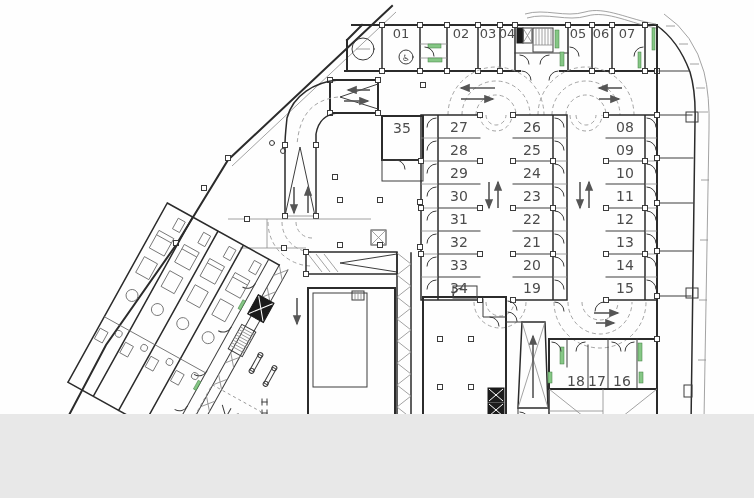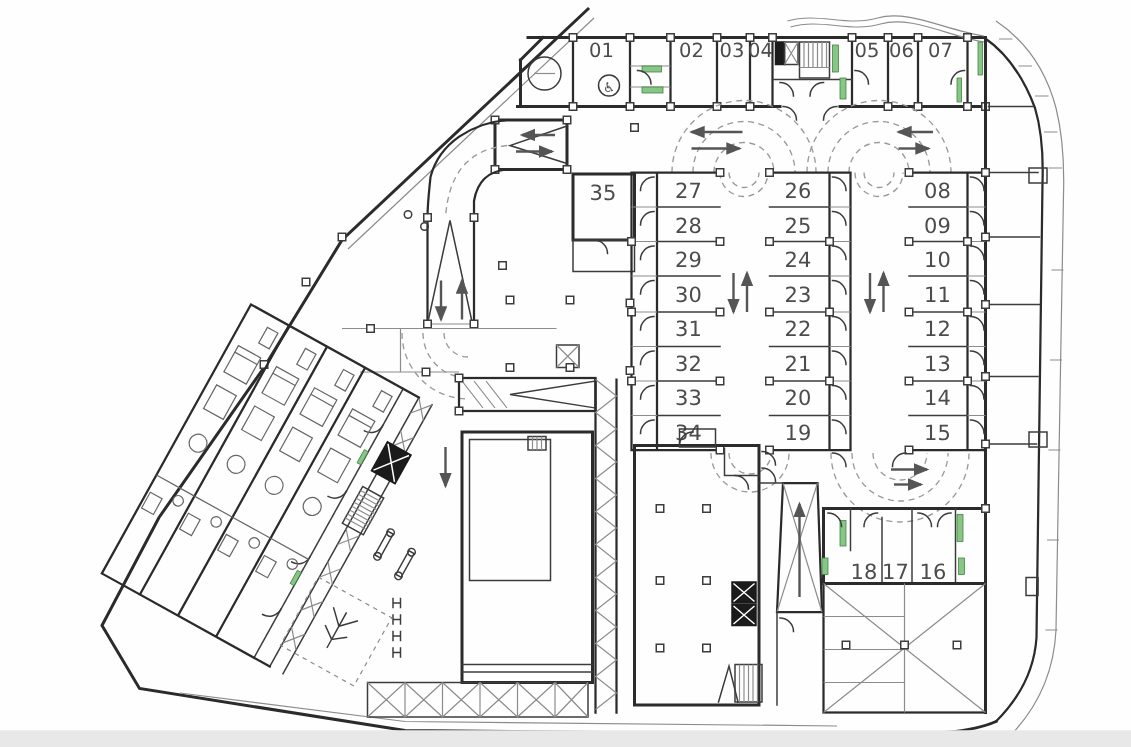--- a/index.html
+++ b/index.html
@@ -1,16 +1,16 @@
 <!DOCTYPE html>
 <html style="--paper: #fefefe; --wall: #2b2b2b; --line: #3c3c3c; --thin: #8c8c8c; --dashed: #9a9a9a; --arrow: #555555; --green: #86c786; --label: #4c4c4c; --dark: #1b1b1b;"><head>
 <meta charset="utf-8">
 <style>
   html,body{margin:0;padding:0;background:#e8e8e8;}
-  .stage{width:754px;height:487px;background:var(--paper,#fff);position:relative;overflow:hidden;
+  .stage{width:754px;height:414px;background:var(--paper,#fff);position:relative;overflow:hidden;
          font-family:"DejaVu Sans",sans-serif;}
   svg{display:block;}
   .w2{stroke:var(--wall,#2b2b2b);stroke-width:2;fill:none;stroke-linecap:square;}
   .w15{stroke:var(--wall,#2b2b2b);stroke-width:1.5;fill:none;stroke-linecap:square;}
   .w1{stroke:var(--line,#3c3c3c);stroke-width:1;fill:none;stroke-linecap:square;}
   .thin{stroke:var(--thin,#8c8c8c);stroke-width:0.8;fill:none;}
   .dash{stroke:var(--dashed,#9a9a9a);stroke-width:0.9;fill:none;stroke-dasharray:4 3;}
   .arrow{stroke:var(--arrow,#555);stroke-width:1.6;fill:none;}
   .green{fill:var(--green,#86c786);stroke:#3e7d3e;stroke-width:0.5;}
   .sq{fill:#fff;stroke:var(--line,#3c3c3c);stroke-width:1;}

